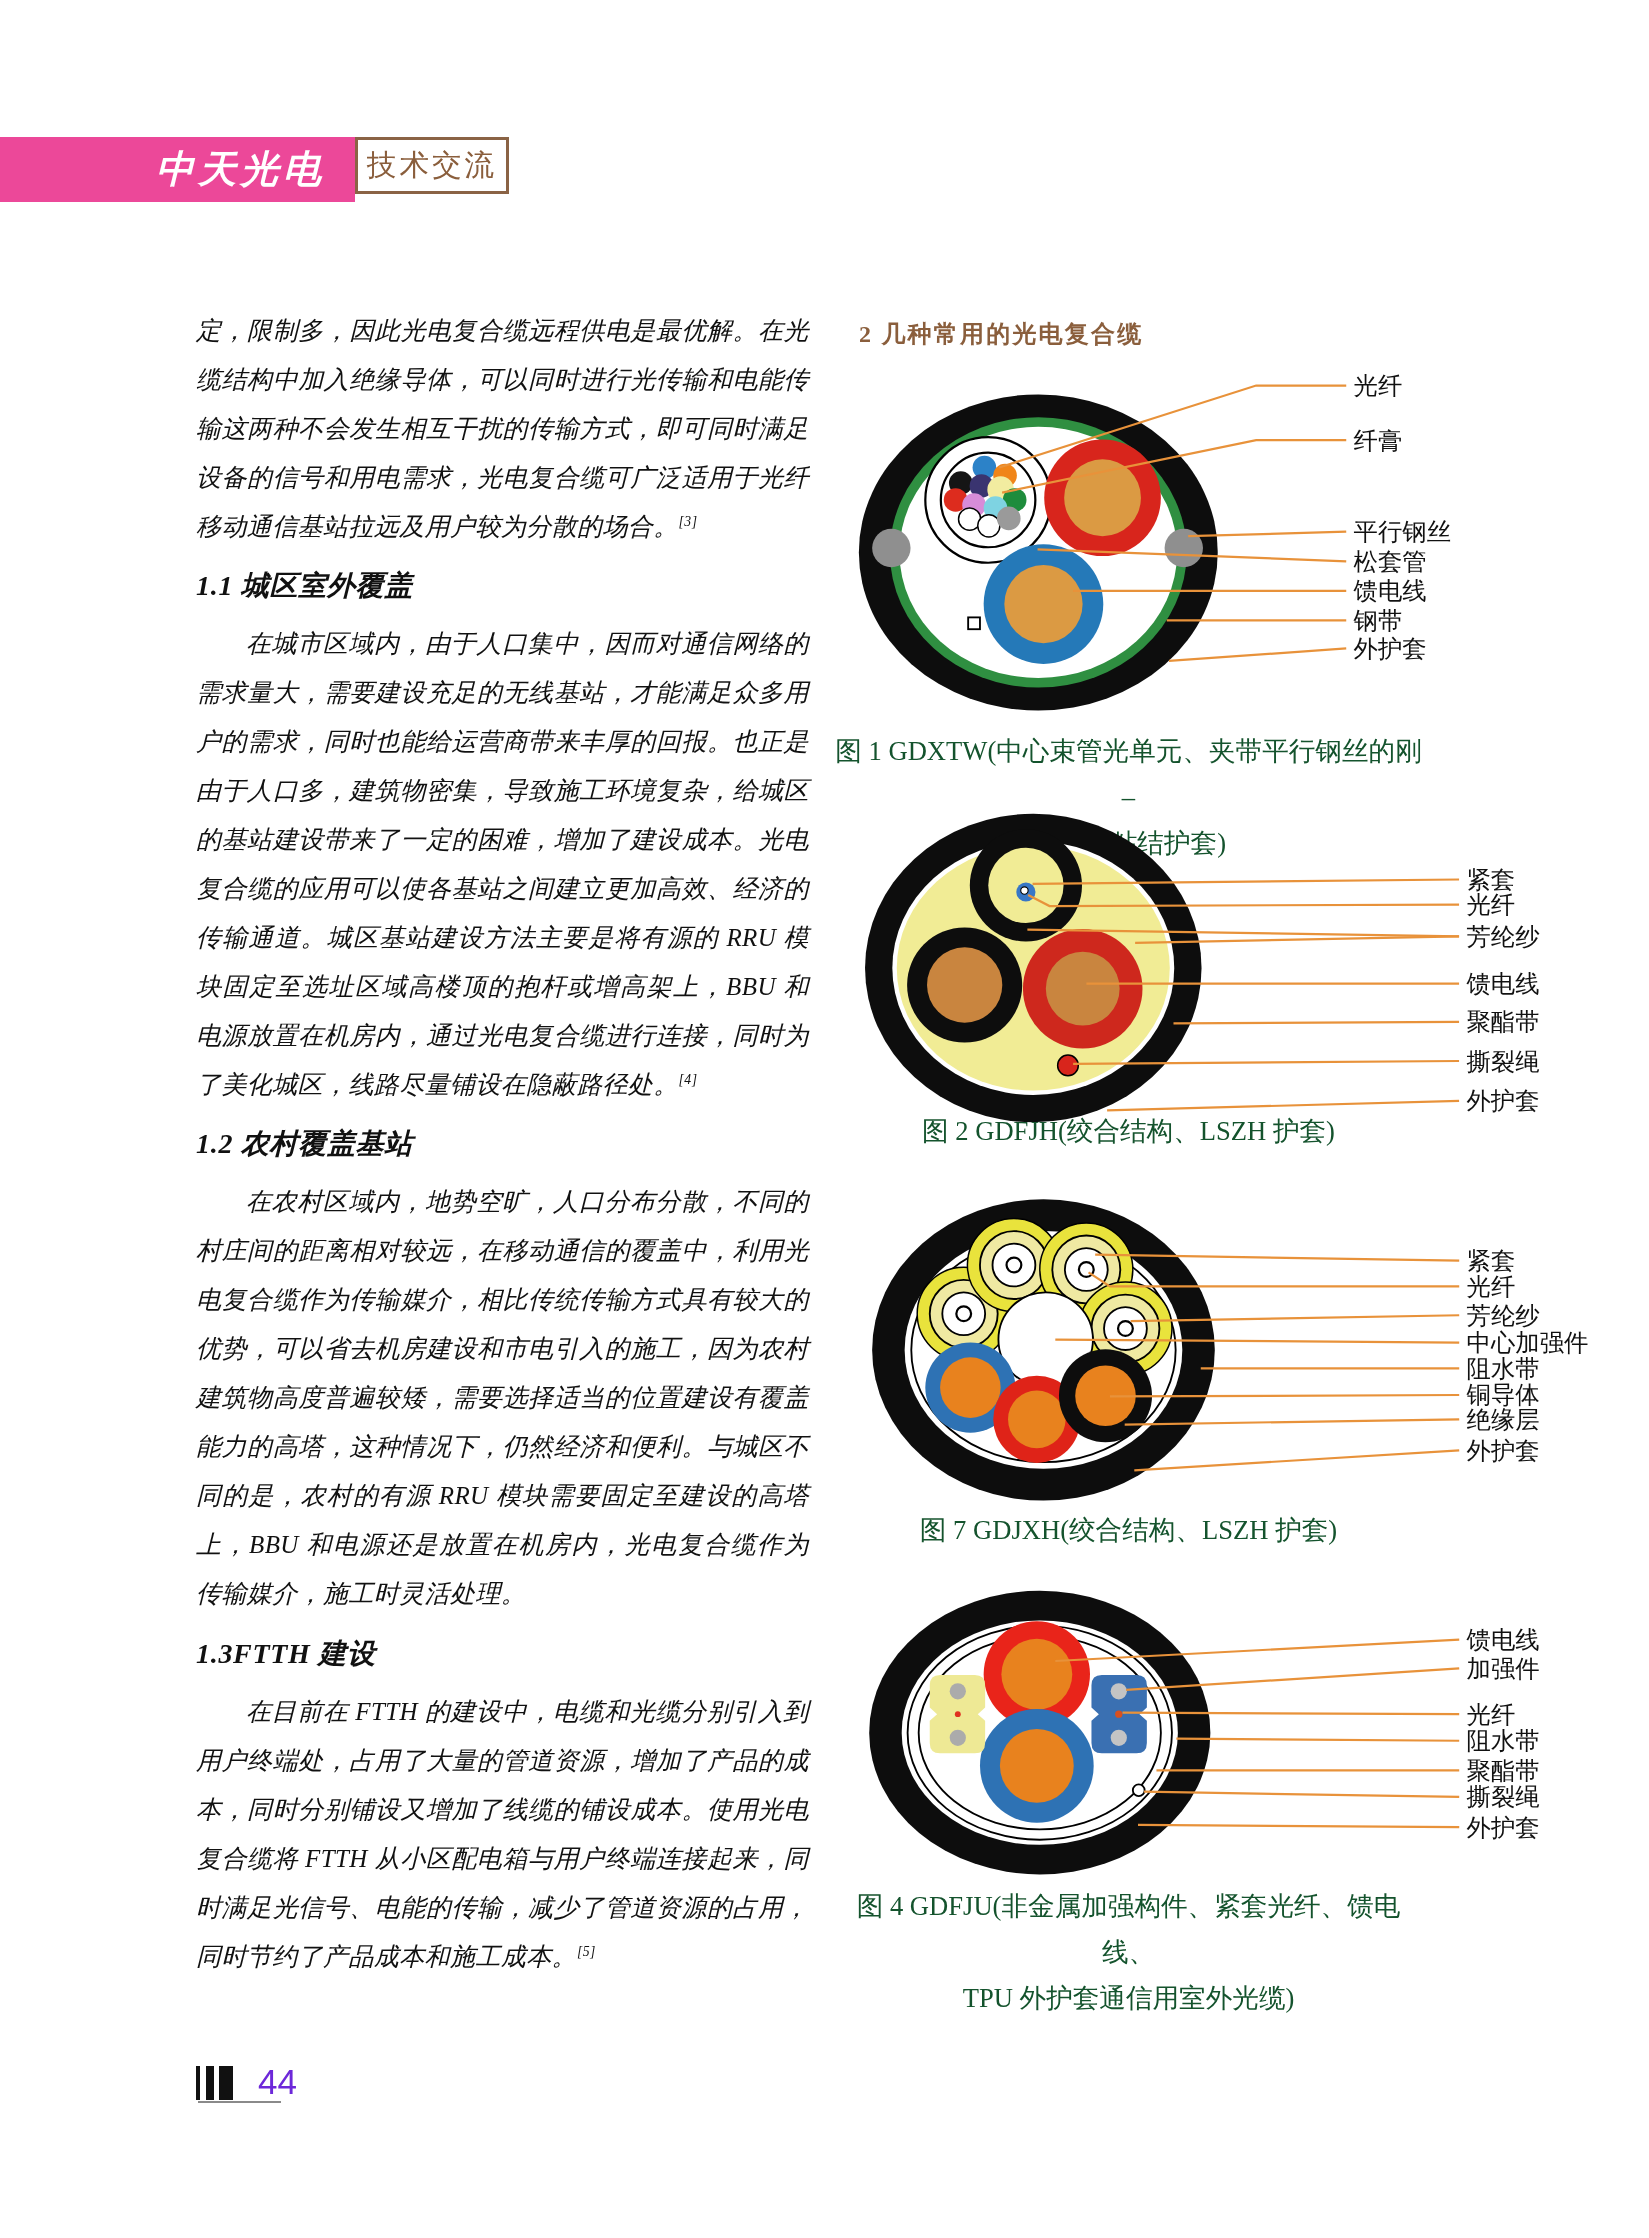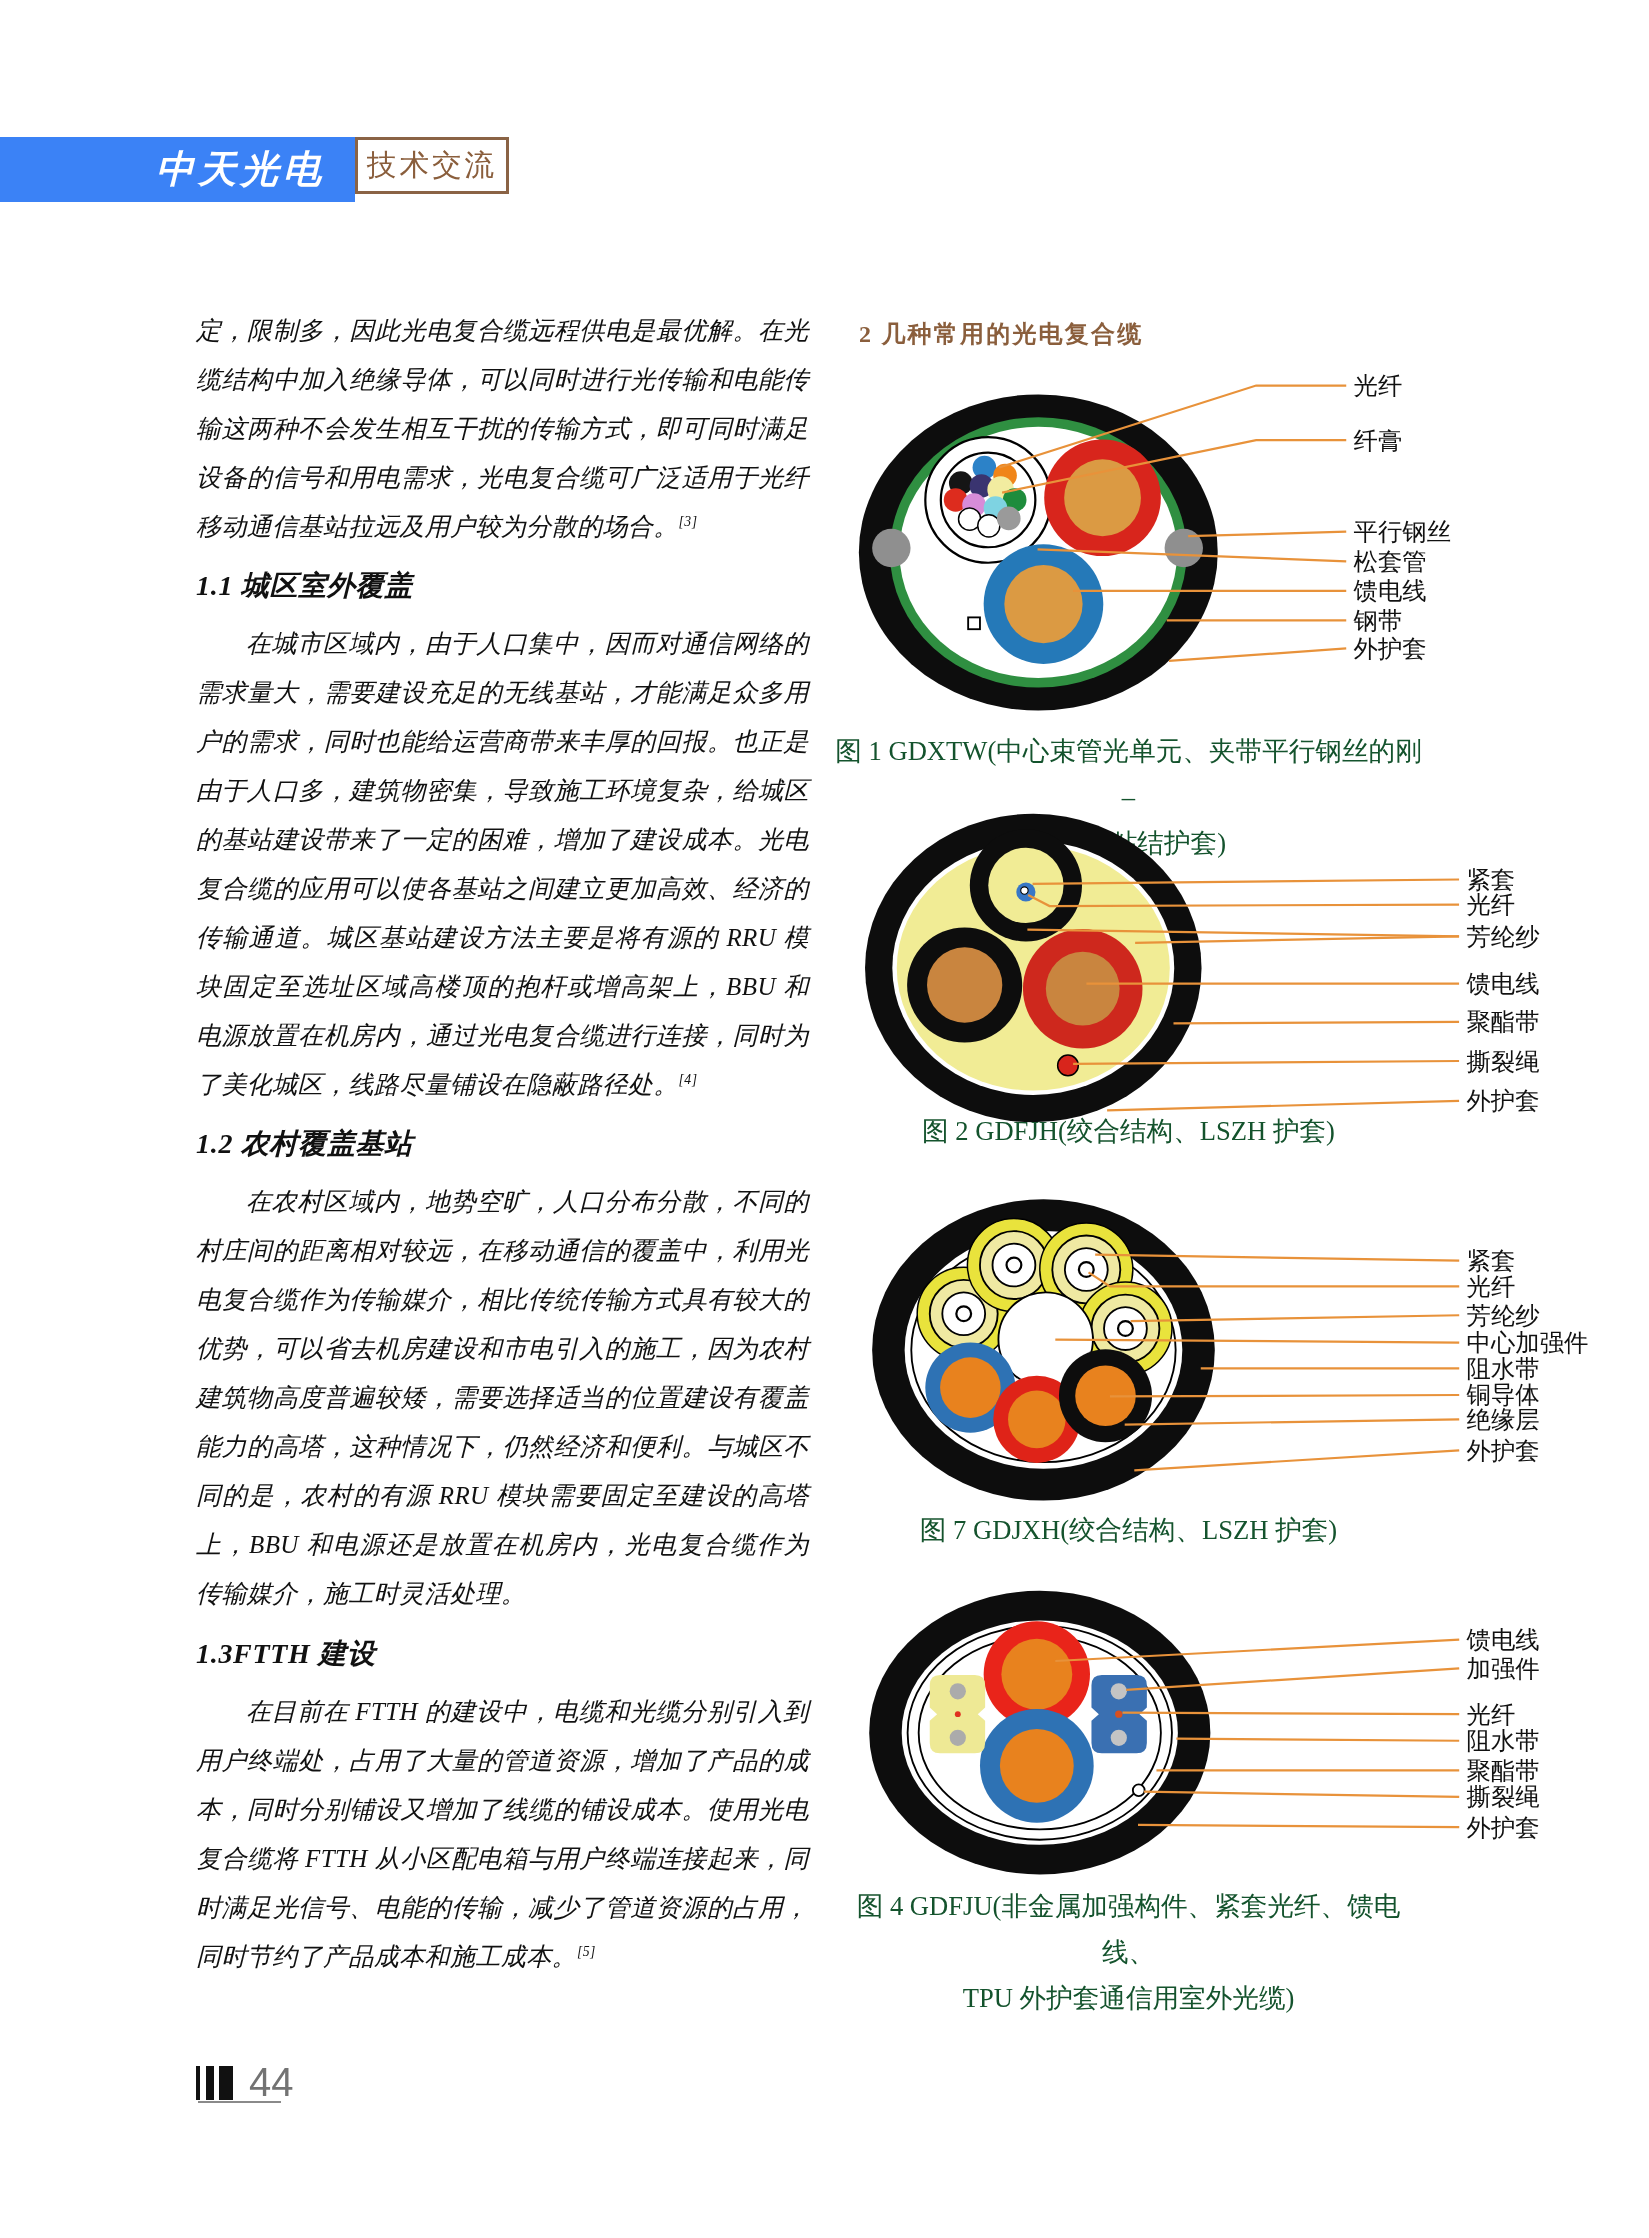--- a/index.html
+++ b/index.html
@@ -1,19 +1,19 @@
 <!DOCTYPE html>
 <html style="font-size:11.8px"><head>
 <meta charset="utf-8">
 <style>
   html,body{margin:0;padding:0;background:#e8e8e8;}
   .page{position:relative;width:1649px;height:2239px;background:#ffffff;margin:0 auto;overflow:hidden;
         font-family:"Liberation Serif", serif;color:#111;}
   
-  .hdr-bar{position:absolute;left:0;top:137px;width:355px;height:65px;background:#3b82f6;
+  .hdr-bar{position:absolute;left:0;top:137px;width:355px;height:65px;background:#ec4899;
            display:flex;align-items:center;justify-content:flex-end;padding-right:29.6px;box-sizing:border-box;}
   .logo{color:#ffffff;font-size:38px;font-weight:bold;font-style:italic;letter-spacing:4.4px;
         font-family:"DejaVu Serif", serif;}
   .hdr-tag{position:absolute;left:355px;top:137px;width:154px;height:57px;background:#ffffff;
            border:3.7px solid #8A6345;box-sizing:border-box;display:flex;align-items:center;justify-content:center;}
   .hdr-tag span{color:#8A5E3C;font-size:29.6px;letter-spacing:3px;font-family:"Liberation Sans", sans-serif;}
   
   .col-left{position:absolute;left:196px;top:306px;width:613px;font-style:italic;}
   .para{margin:0;font-size:25px;line-height:49px;text-align:justify;letter-spacing:0.4px;}
   .para.ind{text-indent:2em;}
@@ -22,22 +22,22 @@
   
   .sec2{position:absolute;left:859px;top:318px;margin:0;font-size:24px;font-weight:bold;color:#8A5E3C;
         letter-spacing:2.2px;}
   .fig{position:absolute;}
   .fig-label{font-family:"Liberation Sans", sans-serif;font-size:33px;fill:#111;}
   .caption{position:absolute;left:833px;width:591px;text-align:center;font-size:26.6px;line-height:46px;color:#14532d;}
   
   .footer{position:absolute;left:196px;top:2066px;width:148px;height:44px;}
   .fbar{display:inline-block;vertical-align:top;background:#111;height:34px;margin-right:5.2px;}
   .fb1{width:4.4px;} .fb2{width:8.1px;} .fb3{width:14px;}
-  .pnum{display:inline-block;vertical-align:top;font-family:"Liberation Sans", sans-serif;font-size:40px;
-        line-height:32.5px;color:#737373;margin-left:8px;}
+  .pnum{display:inline-block;vertical-align:top;font-family:"Liberation Sans", sans-serif;font-size:35px;
+        line-height:32.5px;color:#6d28d9;margin-left:17px;}
   .frule{position:absolute;left:1.5px;top:35px;width:83px;height:2.2px;background:#8a8a8a;}
 </style>
 </head>
 <body>
 
 <div class="page">
 
   <div class="hdr-bar">
     <span class="logo">中天光电</span>
   </div>

